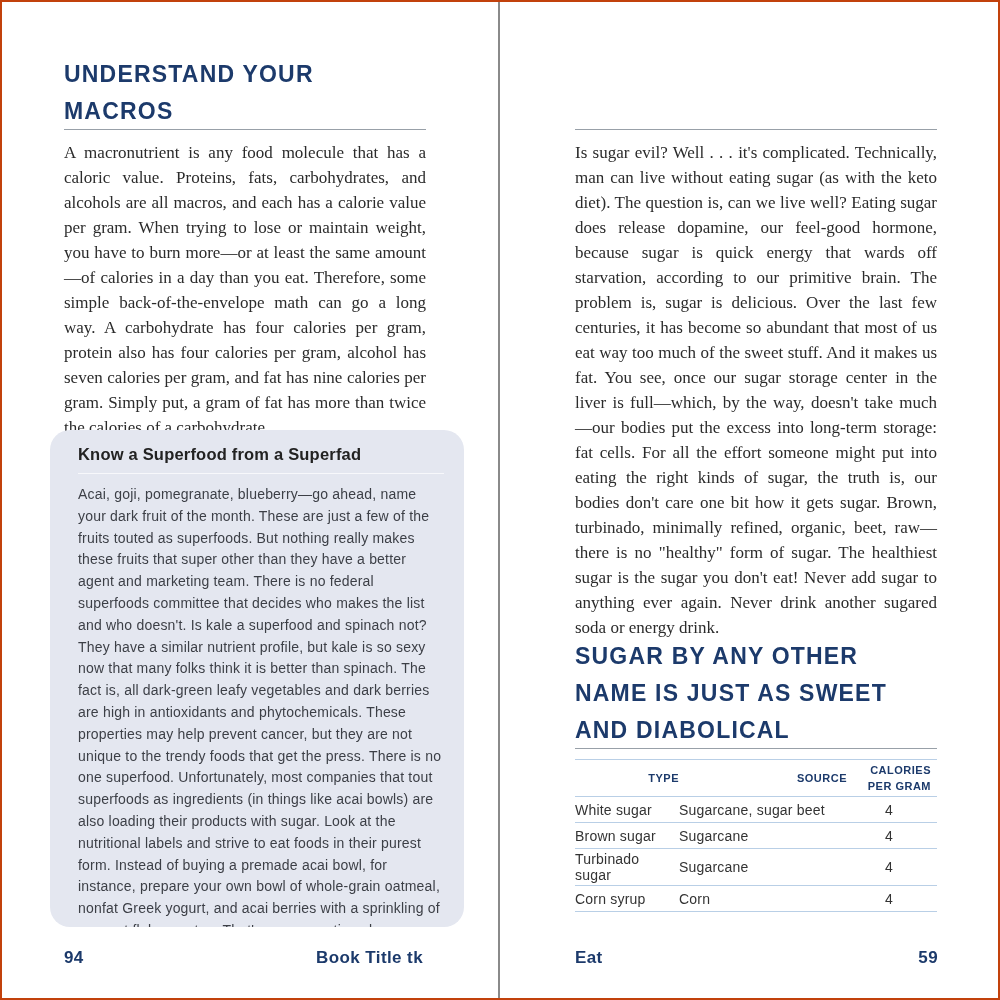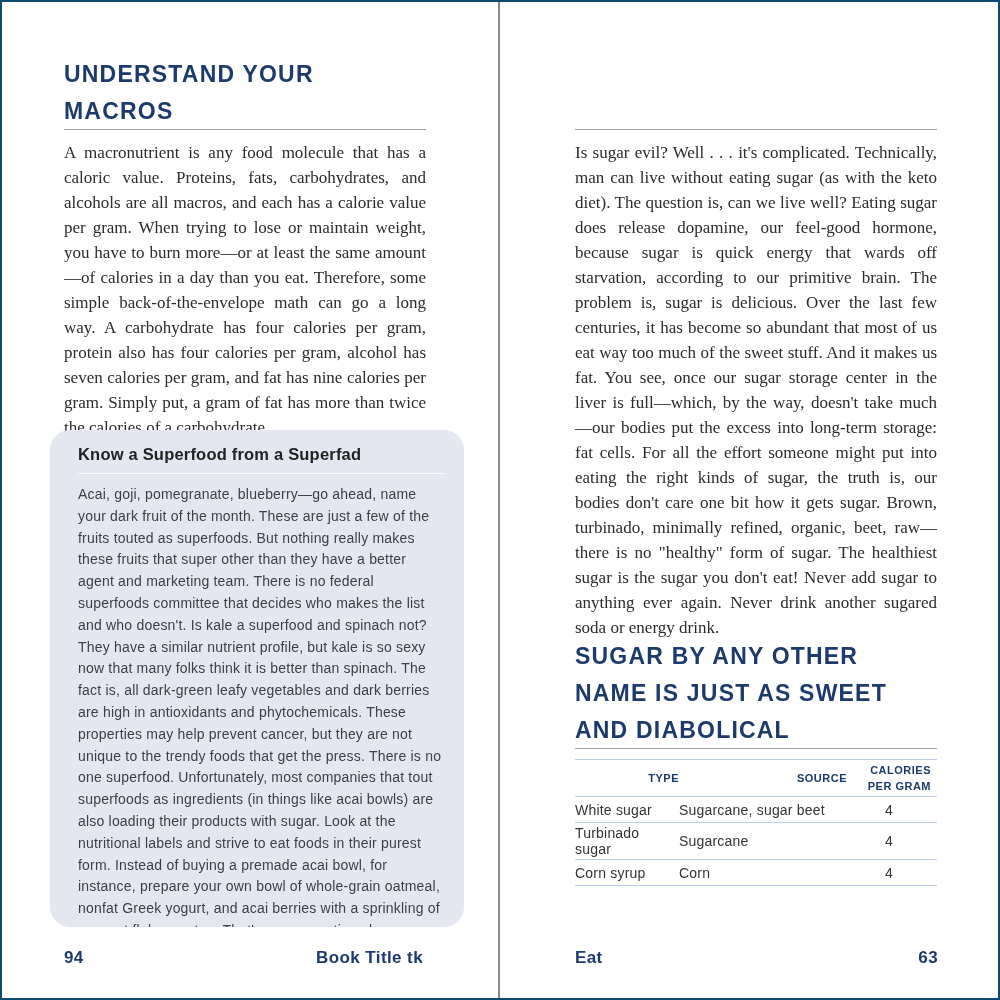--- a/index.html
+++ b/index.html
@@ -3,21 +3,21 @@
 <meta charset="utf-8">
 <style>
   * { margin: 0; padding: 0; box-sizing: border-box; }
   html, body { background: #ffffff; }
   body { width: 1000px; height: 1000px; font-family: "Liberation Sans", sans-serif; }
 
   .spread {
     position: relative;
     width: 1000px; height: 1000px;
     background: #b91c1c;
-    border: 2px solid #0c4a6e;
+    border: 2px solid #c2410c;
     text-decoration: underline;
   }
   .page {
     position: absolute; top: 0; bottom: 0;
     width: 498px; background: #ffffff;
   }
   .page-left  { left: 0; border-right: 2px solid #8a8a8a; }
   .page-right { right: 0; }
 
   .page-heading {
@@ -172,31 +172,36 @@
           <th class="col-cal cal-head">CALORIES PER GRAM</th>
         </tr>
       </thead>
       <tbody>
         <tr>
           <td>White sugar</td>
           <td>Sugarcane, sugar beet</td>
           <td class="cal-cell">4</td>
         </tr>
         <tr>
+          <td>Brown sugar</td>
+          <td>Sugarcane</td>
+          <td class="cal-cell">4</td>
+        </tr>
+        <tr>
           <td>Turbinado sugar</td>
           <td>Sugarcane</td>
           <td class="cal-cell">4</td>
         </tr>
         <tr>
           <td>Corn syrup</td>
           <td>Corn</td>
           <td class="cal-cell">4</td>
         </tr>
       </tbody>
     </table>
 
     <div class="page-footer rp-footer">
       <span>Eat</span>
-      <span>63</span>
+      <span>59</span>
     </div>
   </div>
 
 </div>
 
 </body></html>

